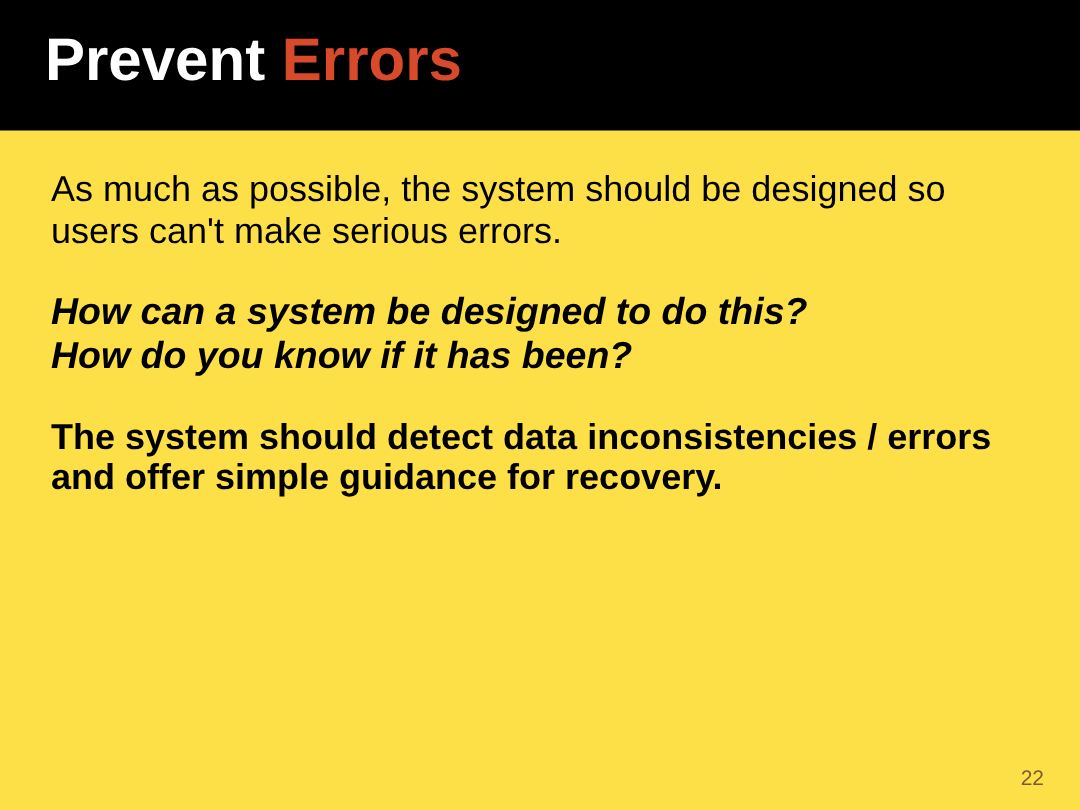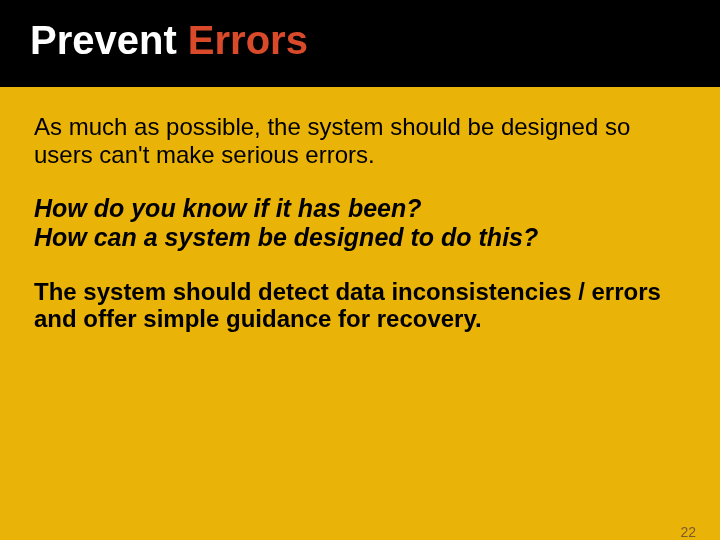--- a/index.html
+++ b/index.html
@@ -8,21 +8,21 @@
     width: 720px;
     height: 540px;
     background: #fff;
     font-family: "Segoe UI", "Helvetica Neue", Arial, sans-serif;
     overflow: hidden;
   }
   .slide {
     width: 720px;
     height: 540px;
     position: relative;
-    background: #eab308;
+    background: #fde047;
   }
   .title-bar {
     background: #000;
     padding: 18px 0 24px 30px;
   }
   .title-bar .prevent {
     color: #fff;
     font-size: 40px;
     font-weight: 700;
     letter-spacing: 0px;
@@ -59,41 +59,41 @@
     letter-spacing: 0px;
   }
   .italic-para {
     font-size: 24px;
     font-style: italic;
     line-height: 1.18;
     letter-spacing: 0px;
   }
   .page-num {
     position: absolute;
-    bottom: 0;
+    bottom: 14px;
     right: 24px;
     font-size: 14px;
     color: #7a5c2e;
   }
 </style>
 </head>
 <body>
 
 <div class="slide">
 
   <div class="title-bar">
     <span class="prevent">Prevent </span><span class="errors">Errors</span>
   </div>
 
   <div class="body">
     <div class="para">As much as possible, the system should be designed so users can't make serious errors.</div>
 
     <div class="questions">
+      <div>How can a system be designed to do this?</div>
       <div>How do you know if it has been?</div>
-      <div>How can a system be designed to do this?</div>
     </div>
 
     <div class="bold-para">The system should detect data inconsistencies / errors and offer simple guidance for recovery.</div>
 
   </div>
 
   <div class="page-num">22</div>
 </div>
 
 </body></html>

